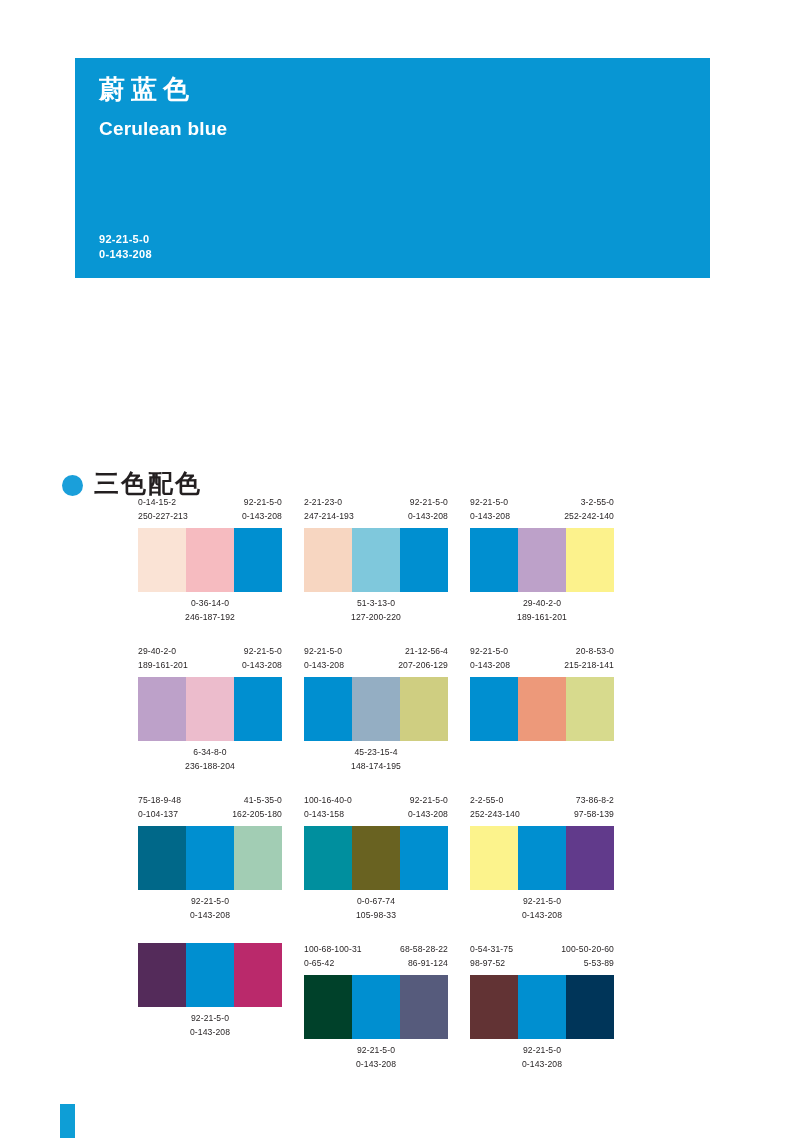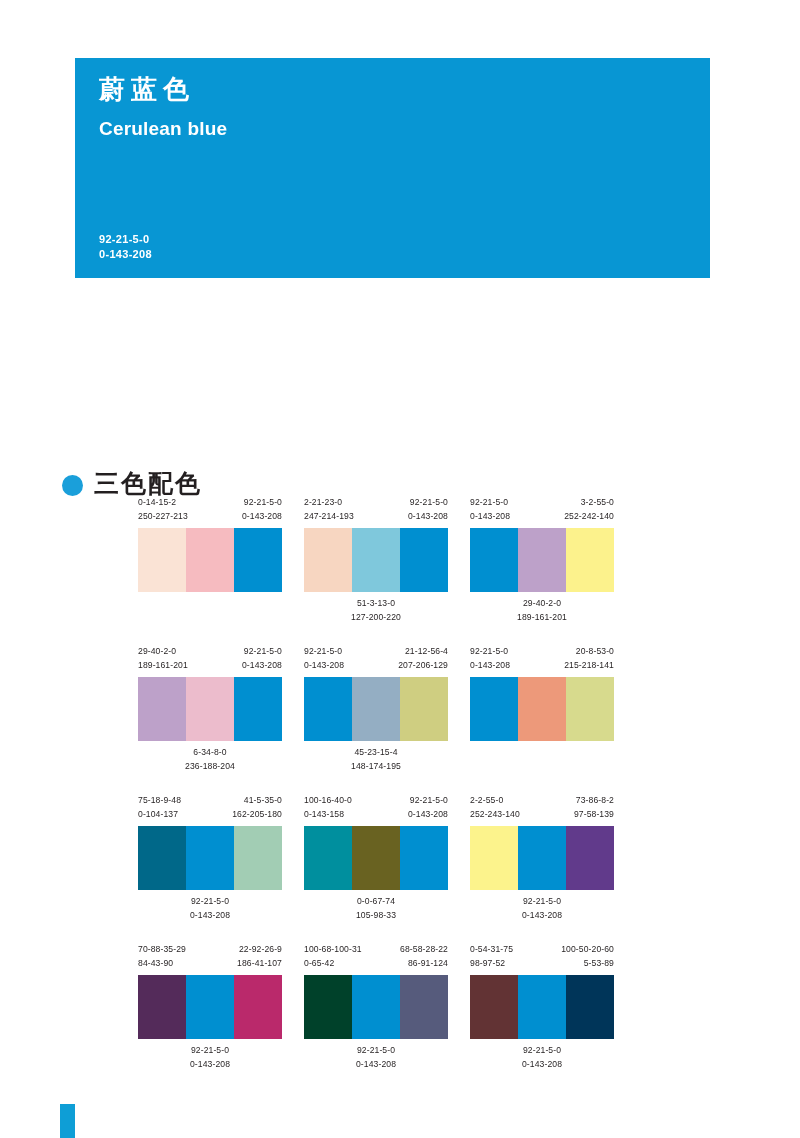--- a/index.html
+++ b/index.html
@@ -166,20 +166,24 @@
         <div class="label-block right">
           <div>92-21-5-0</div>
           <div>0-143-208</div>
         </div>
       </div>
       <div class="swatch-strip">
         <div class="swatch" style="background: rgb(250, 227, 213);"></div>
         <div class="swatch" style="background: rgb(246, 187, 192);"></div>
         <div class="swatch" style="background: rgb(0, 143, 208);"></div>
       </div>
+      <div class="palette-bottom-label">
+        <div>0-36-14-0</div>
+        <div>246-187-192</div>
+      </div>
     </div>
     <div class="palette-card">
       <div class="palette-top-labels">
         <div class="label-block">
           <div>2-21-23-0</div>
           <div>247-214-193</div>
         </div>
         <div class="label-block right">
           <div>92-21-5-0</div>
           <div>0-143-208</div>
@@ -332,30 +336,20 @@
         <div class="swatch" style="background: rgb(252, 243, 140);"></div>
         <div class="swatch" style="background: rgb(0, 143, 208);"></div>
         <div class="swatch" style="background: rgb(97, 58, 139);"></div>
       </div>
       <div class="palette-bottom-label">
         <div>92-21-5-0</div>
         <div>0-143-208</div>
       </div>
     </div>
     <div class="palette-card">
-      <div class="palette-top-labels">
-        <div class="label-block">
-          <div>70-88-35-29</div>
-          <div>84-43-90</div>
-        </div>
-        <div class="label-block right">
-          <div>22-92-26-9</div>
-          <div>186-41-107</div>
-        </div>
-      </div>
       <div class="swatch-strip">
         <div class="swatch" style="background: rgb(84, 43, 90);"></div>
         <div class="swatch" style="background: rgb(0, 143, 208);"></div>
         <div class="swatch" style="background: rgb(186, 41, 107);"></div>
       </div>
       <div class="palette-bottom-label">
         <div>92-21-5-0</div>
         <div>0-143-208</div>
       </div>
     </div>

